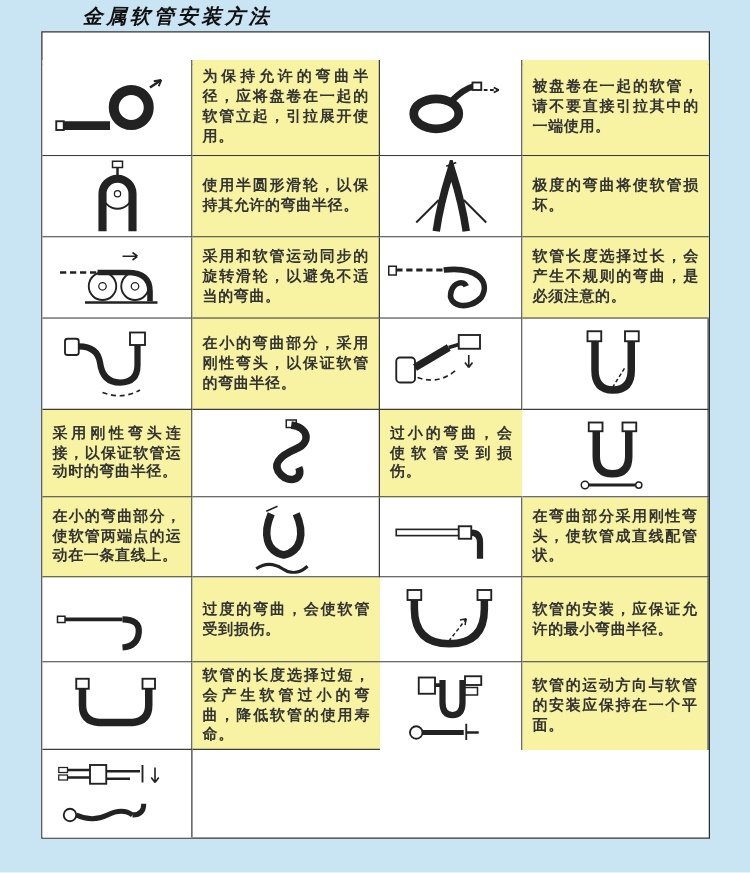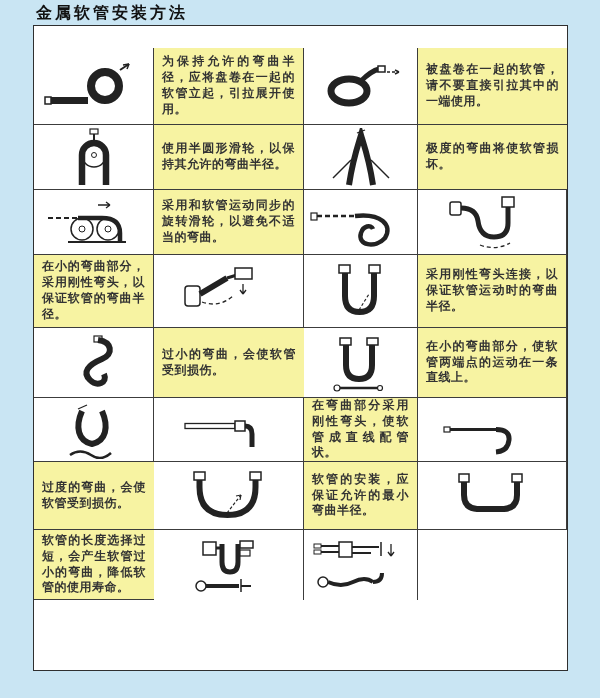--- a/index.html
+++ b/index.html
@@ -4,22 +4,22 @@
 <style>
   html,body{margin:0;padding:0;}
   body{
     width:600px;height:698px;overflow:hidden;
     background:var(--page-bg,#c9e5f3);
     font-family:"Liberation Sans","DejaVu Sans",sans-serif;
     color:#2b2b2b;
   }
   .page-title{
     padding:3px 0 4px 36px;
-    font-size:16px;font-weight:bold;
-    letter-spacing:3px;color:#111;
+    font-size:16px;font-weight:bold;font-style:italic;
+    letter-spacing:3px;color:#111;margin-left:30px;
   }
   .install-table{
     position:absolute;left:33px;top:25px;
     width:533px;
     border:1px solid #2f2f2f;
     background:#fff;
     display:grid;
     grid-template-columns:120px 150px 114px 149px;
     grid-template-rows:22px 77px 65px 65px 73px 70px 64px 68px 70px 70px;
   }
@@ -135,20 +135,23 @@
     </div>
     <div class="cell img-cell">
       <span class="art">
         <svg width="104" height="58" viewBox="0 0 104 58" xmlns="http://www.w3.org/2000/svg">
           <rect x="2" y="20" width="6" height="7" fill="#fff" stroke="#222" stroke-width="1.2"></rect>
           <path d="M8 23 H46" stroke="#222" stroke-width="2.5" stroke-dasharray="5 3" fill="none"></path>
           <path d="M46 23 C72 20 84 32 76 45 C66 56 48 52 52 40 C54 33 62 31 64 36" fill="none" stroke="#222" stroke-width="4.5"></path>
         </svg>
       </span>
     </div>
+    <div class="cell desc-cell last-col">
+      <div class="desc-text">软管长度选择过长，会产生不规则的弯曲，是必须注意的。</div>
+    </div>
     <div class="cell img-cell">
       <span class="art">
         <svg width="104" height="58" viewBox="0 0 104 58" xmlns="http://www.w3.org/2000/svg">
           <rect x="10" y="9" width="11" height="13" rx="2" fill="#fff" stroke="#222" stroke-width="1.5"></rect>
           <path d="M21 15 Q36 15 38 28 Q40 44 54 44 Q68 44 68 30 V14" fill="none" stroke="#222" stroke-width="5"></path>
           <rect x="62" y="4" width="12" height="10" fill="#fff" stroke="#222" stroke-width="1.5"></rect>
           <path d="M40 52 Q56 58 70 50" fill="none" stroke="#222" stroke-width="1.3" stroke-dasharray="4 3"></path>
         </svg>
       </span>
     </div>
@@ -272,20 +275,23 @@
           <path d="M39 12 H45" stroke="#222" stroke-width="3"></path>
           <path d="M45 8 V26 Q45 36 53 36 Q61 36 61 26 V8" fill="none" stroke="#222" stroke-width="5"></path>
           <rect x="63" y="5" width="13" height="7" fill="#fff" stroke="#222" stroke-width="1.5"></rect>
           <rect x="63" y="14" width="10" height="6" fill="#fff" stroke="#222" stroke-width="1.2"></rect>
           <circle cx="24" cy="50" r="5" fill="#fff" stroke="#222" stroke-width="1.5"></circle>
           <path d="M29 50 H62" stroke="#222" stroke-width="4"></path>
           <path d="M64 43 v13" stroke="#222" stroke-width="1.5"></path>
           <path d="M64 50 h10" stroke="#222" stroke-width="2"></path>
         </svg>
       </span>
+    </div>
+    <div class="cell desc-cell last-row">
+      <div class="desc-text">软管的运动方向与软管的安装应保持在一个平面。</div>
     </div>
     <div class="cell img-cell last-row">
       <span class="art">
         <svg width="104" height="58" viewBox="0 0 104 58" xmlns="http://www.w3.org/2000/svg">
           <rect x="30" y="6" width="13" height="15" fill="#fff" stroke="#222" stroke-width="1.5"></rect>
           <path d="M12 10 H30 M12 16 H30" stroke="#222" stroke-width="2"></path>
           <rect x="5" y="8" width="7" height="4" fill="#fff" stroke="#222" stroke-width="1"></rect>
           <rect x="5" y="14" width="7" height="4" fill="#fff" stroke="#222" stroke-width="1"></rect>
           <path d="M43 11 H70 M43 17 H62" stroke="#222" stroke-width="2"></path>
           <path d="M72 6 V20" stroke="#222" stroke-width="1.5"></path>

